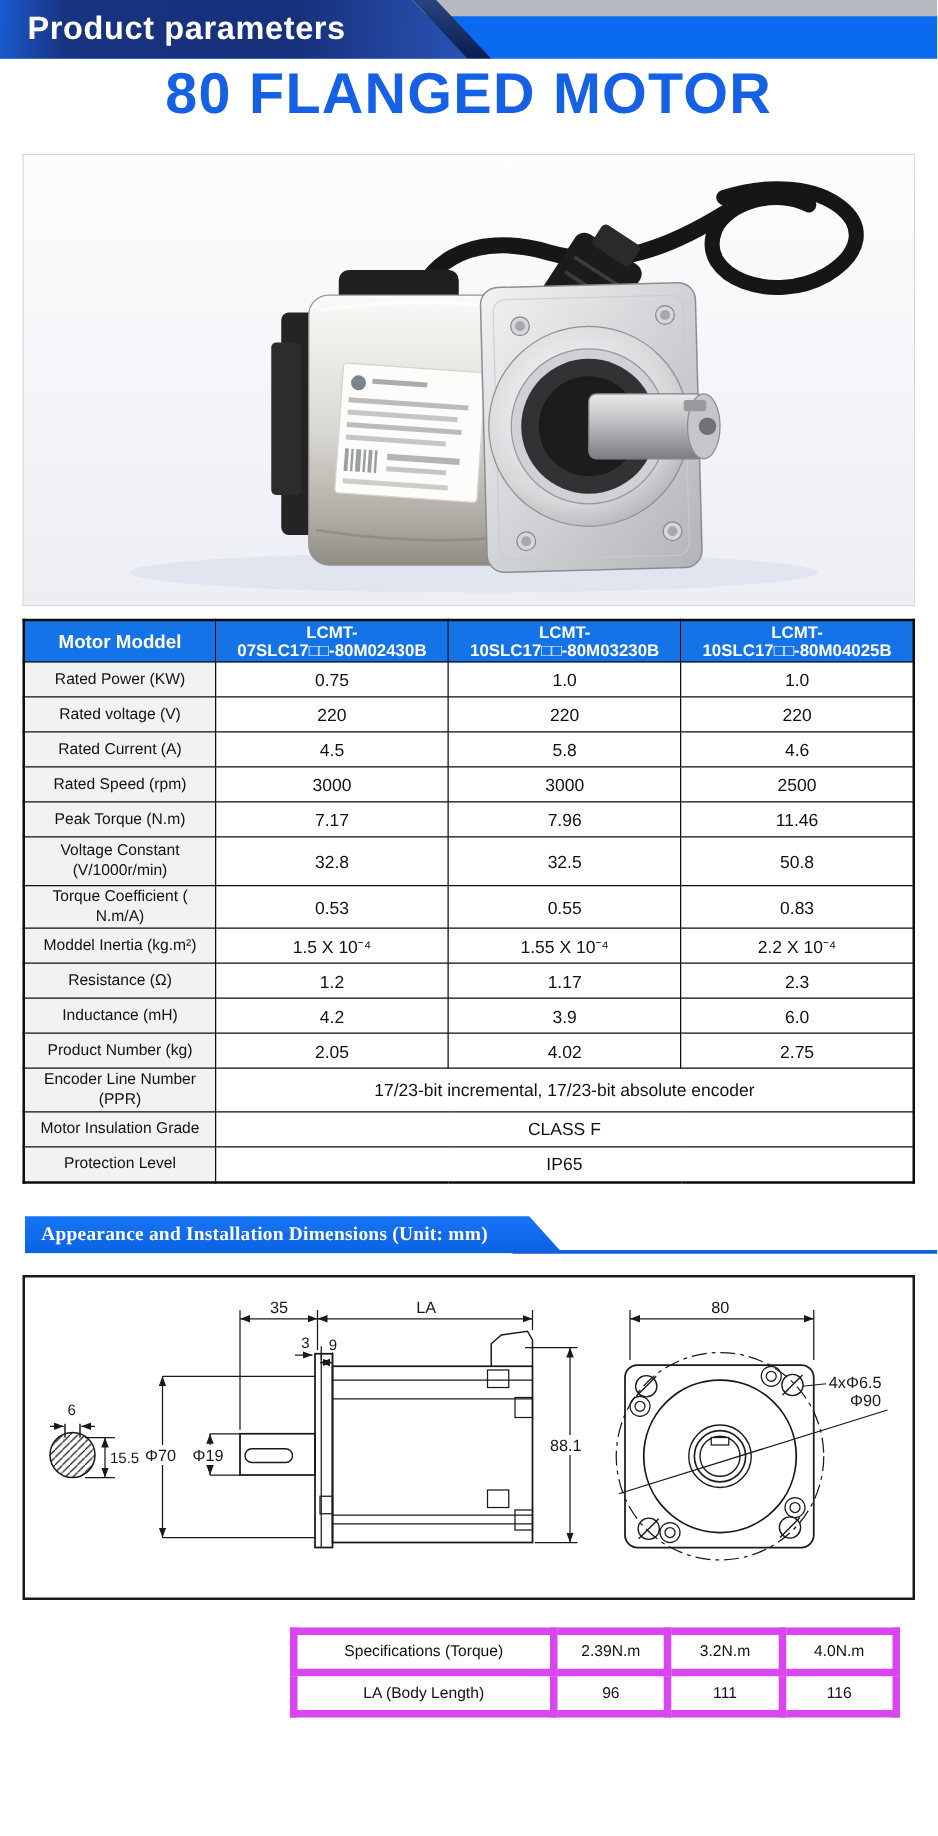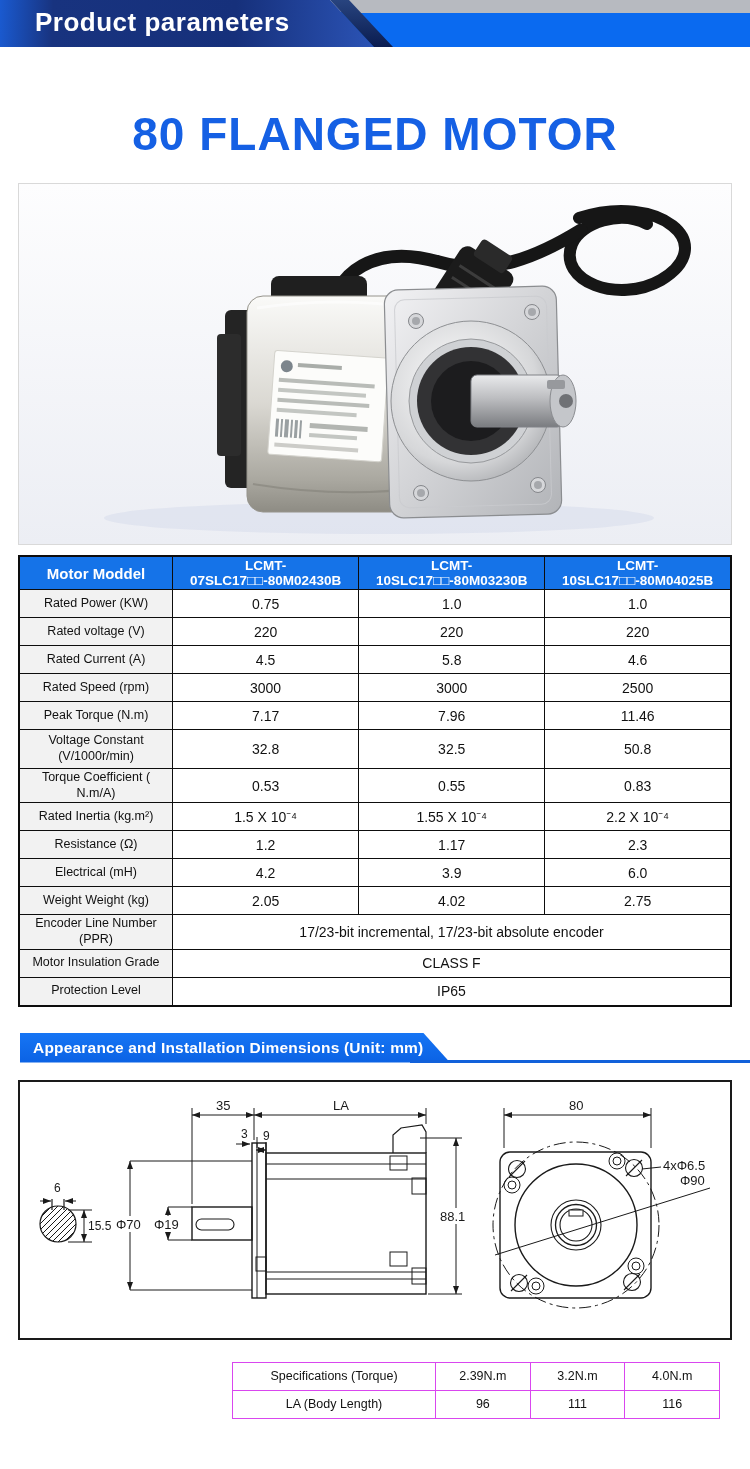--- a/index.html
+++ b/index.html
@@ -1,64 +1,64 @@
 <!DOCTYPE html>
 <html><head>
 <meta charset="utf-8">
 <style>
   html,body { margin:0; padding:0; background:#ffffff; }
   body { width:750px; font-family:"Liberation Sans", sans-serif; color:#111; }
   .page { position:relative; width:750px; height:1469px; background:#fff; overflow:hidden; }
 
   
-  .banner { position:relative; height:47px; background:#fff;padding-left:13px; }
+  .banner { position:relative; height:47px; background:#fff; }
   .banner-blue { position:absolute; left:0; right:0; top:12px; height:35px; background:#0a6af0; }
   .banner-gray { position:absolute; left:345px; right:0; top:0; height:13px; background:#b7bac0; }
   .banner-ribbon { position:absolute; left:0; top:0; width:380px; height:47px;
       clip-path:polygon(0 0,330px 0,374px 100%,0 100%);
       background:linear-gradient(92deg,#1a5ad0 0%,#18337f 14%,#16307b 62%,#2c55b8 100%); }
   .banner-fold { position:absolute; left:0; top:0; width:400px; height:47px;
       clip-path:polygon(330px 0,349px 0,393px 100%,374px 100%);
       background:linear-gradient(180deg,#28447f,#0a1c50); }
   .banner-title { position:relative; display:block; padding:7px 0 0 22px; color:#fff;
       font-size:26px; font-weight:bold; letter-spacing:.5px; z-index:3; }
 
   
-  .page-title { margin:0; padding-top:60px; height:54px; line-height:54px; text-align:center;
+  .page-title { margin:0; height:54px; line-height:54px; text-align:center;
       color:#1560e4; font-size:46px; font-weight:bold; letter-spacing:1px; }
 
   
   .photo-frame { margin:22px auto 0 18px; width:712px; height:360px; border:1px solid #d9d9d9;
       background:#fbfbfc; }
 
   
   table { border-collapse:collapse; }
   .spec-table { margin:10px 0 0 18px; width:714px; border:2px solid #0d0d0d; table-layout:fixed; }
   .spec-table th, .spec-table td { border:1px solid #0d0d0d; text-align:center; padding:1px 2px; }
   .spec-table th { background:#1573e8; color:#fff; font-size:13.5px; font-weight:bold; height:26px; }
   .spec-table th.corner { width:148px; font-size:15px; }
   .spec-table td { height:25px; font-size:14px; background:#fff;margin-left:25px; }
   .spec-table td.lbl { background:#f2f2f2; font-size:12.5px; white-space:pre-line; line-height:1.25; }
   .spec-table tr.tall td { height:36px; }
 
   
   .section-wrap { position:relative; height:30px; margin-top:26px; }
   .section-ribbon { position:absolute; left:20px; top:0; width:430px; height:30px;
       clip-path:polygon(0 0,403px 0,430px 100%,0 100%);
-      background:linear-gradient(180deg,#1675f4,#0b62e4); }
+      background:linear-gradient(180deg,#1675f4,#0b62e4);font-family:Liberation Serif, serif; }
   .section-ribbon span { display:block; color:#fff; font-weight:bold; font-size:15.5px;
       line-height:29px; padding-left:13px; letter-spacing:.2px; }
   .section-line { position:absolute; left:410px; right:0; bottom:0; height:3px; background:#1261da; }
 
   
   .drawing-frame { margin:17px 0 0 18px; width:710px; height:256px; border:2px solid #1a1a1a; background:#fff; }
 
   
   .dim-table { margin:22px 0 0 232px; width:488px; border:1.5px solid #1a1a1a; table-layout:fixed; }
-  .dim-table td { border:1px solid #d946ef; height:25px; text-align:center; font-size:12.5px; background:#fff; }
+  .dim-table td { border:6px solid #d946ef; height:25px; text-align:center; font-size:12.5px; background:#fff; }
   .dim-table td.c0 { width:200px; }
 </style>
 </head>
 <body>
 
 <div class="page">
 
   <header class="banner">
     <div class="banner-blue"></div>
     <div class="banner-gray"></div>
@@ -223,39 +223,39 @@
         <td>32.5</td>
         <td>50.8</td>
       </tr>
       <tr>
         <td class="lbl">Torque Coefficient ( N.m/A)</td>
         <td>0.53</td>
         <td>0.55</td>
         <td>0.83</td>
       </tr>
       <tr>
-        <td class="lbl">Rated Inertia (kg.m²)</td>
+        <td class="lbl">Moddel Inertia (kg.m²)</td>
         <td>1.5 X 10⁻⁴</td>
         <td>1.55 X 10⁻⁴</td>
         <td>2.2 X 10⁻⁴</td>
       </tr>
       <tr>
         <td class="lbl">Resistance (Ω)</td>
         <td>1.2</td>
         <td>1.17</td>
         <td>2.3</td>
       </tr>
       <tr>
-        <td class="lbl">Electrical (mH)</td>
+        <td class="lbl">Inductance (mH)</td>
         <td>4.2</td>
         <td>3.9</td>
         <td>6.0</td>
       </tr>
       <tr>
-        <td class="lbl">Weight Weight (kg)</td>
+        <td class="lbl">Product Number (kg)</td>
         <td>2.05</td>
         <td>4.02</td>
         <td>2.75</td>
       </tr>
       <tr>
         <td class="lbl">Encoder Line Number (PPR)</td>
         <td colspan="3">17/23-bit incremental, 17/23-bit absolute encoder</td>
       </tr>
       <tr>
         <td class="lbl">Motor Insulation Grade</td>

